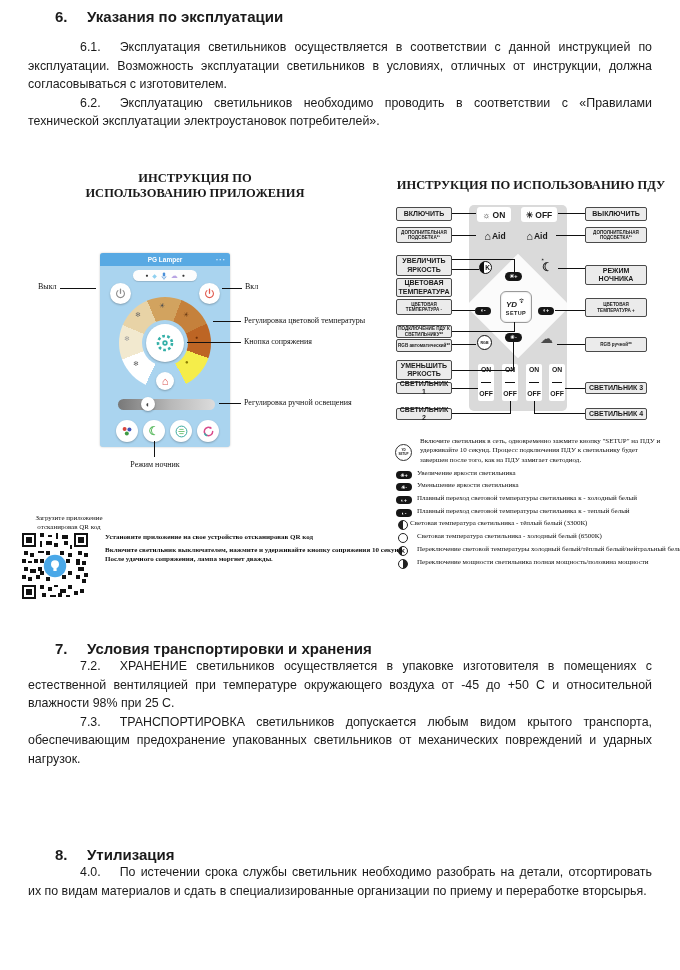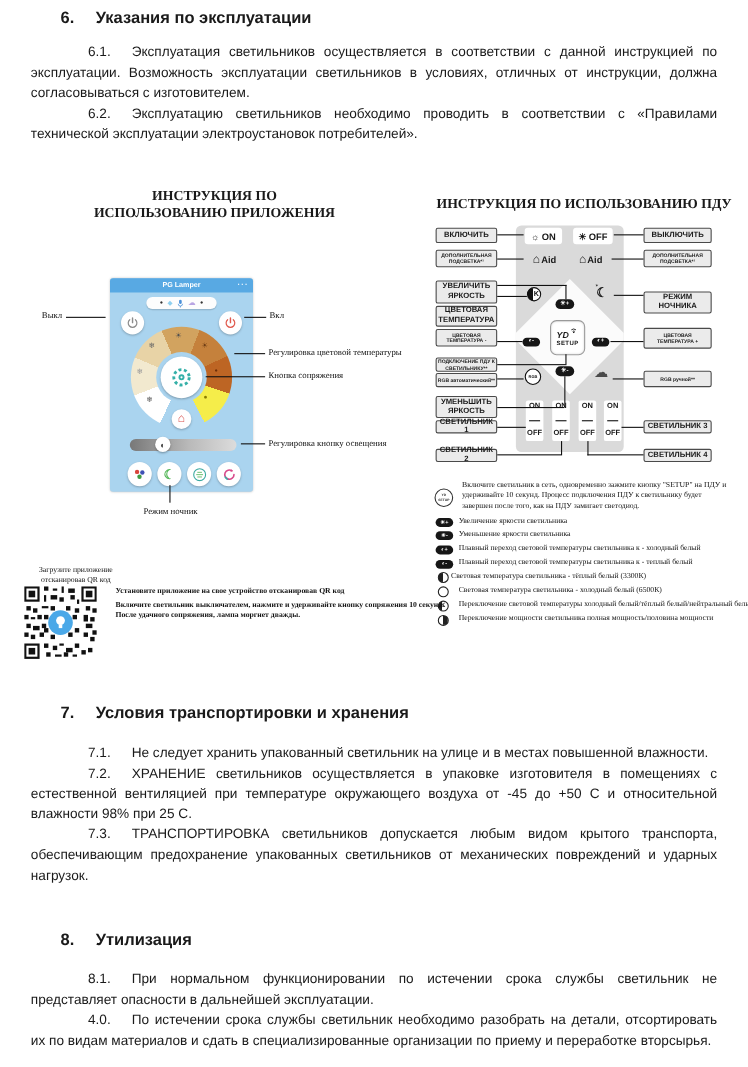--- a/index.html
+++ b/index.html
@@ -148,21 +148,21 @@
   </div>
 
   <div class="ann" style="left:38px;top:117px">Выкл</div>
   <div class="line" style="left:60px;top:123px;width:36px"></div>
   <div class="ann" style="left:245px;top:117px">Вкл</div>
   <div class="line" style="left:222px;top:123px;width:20px"></div>
   <div class="ann" style="left:244px;top:151px">Регулировка цветовой температуры</div>
   <div class="line" style="left:213px;top:156px;width:28px"></div>
   <div class="ann" style="left:244px;top:172px">Кнопка сопряжения</div>
   <div class="line" style="left:187px;top:177px;width:54px"></div>
-  <div class="ann" style="left:244px;top:233px">Регулировка кнопку освещения</div>
+  <div class="ann" style="left:244px;top:233px">Регулировка ручной освещения</div>
   <div class="line" style="left:219px;top:238px;width:22px"></div>
   <div class="ann" style="left:122px;top:295px;width:66px;text-align:center">Режим ночник</div>
   <div class="vline" style="left:154px;top:276px;height:16px"></div>
 
   <div class="remote">
     <div class="diamond"></div>
     <div class="rbtn" style="left:8px;top:2px;width:34px;height:15px">
         <span>☼</span>
         <span>ON</span>
       </div>
@@ -369,22 +369,20 @@
     <circle cx="16.5" cy="16.5" r="5.6" fill="#4aa8e8"></circle>
     <circle cx="16.5" cy="15.6" r="2" fill="#fff"></circle>
       <rect x="15.7" y="17.4" width="1.6" height="1.6" fill="#fff"></rect>
   </svg>
   <div class="note" style="left:105px;top:368px;width:340px;font-weight:bold">Установите приложение на свое устройство отсканировав QR код</div>
   <div class="note" style="left:105px;top:381px;width:300px;font-weight:bold">Включите светильник выключателем, нажмите и удерживайте кнопку сопряжения 10 секунд. После удачного сопряжения, лампа моргнет дважды.</div>
 </div>
 
 <div class="sec-block" style="top:640px">
   <h2 class="sec"><span class="hnum">7.</span><span>Условия транспортировки и хранения</span></h2>
-  <p class="body-p" style="margin-top:18px"><span class="pnum">7.1.</span><span>Не следует хранить упакованный светильник на улице и в местах повышенной влажности.</span></p>
   <p class="body-p"><span class="pnum">7.2.</span><span>ХРАНЕНИЕ светильников осуществляется в упаковке изготовителя в помещениях с естественной вентиляцией при температуре окружающего воздуха от -45 до +50 С и относительной влажности 98% при 25 С.</span></p>
   <p class="body-p"><span class="pnum">7.3.</span><span>ТРАНСПОРТИРОВКА светильников допускается любым видом крытого транспорта, обеспечивающим предохранение упакованных светильников от механических повреждений и ударных нагрузок.</span></p>
 </div>
 
 <div class="sec-block" style="top:846px">
   <h2 class="sec"><span class="hnum">8.</span><span>Утилизация</span></h2>
-  <p class="body-p" style="margin-top:18px"><span class="pnum">8.1.</span><span>При нормальном функционировании по истечении срока службы светильник не представляет опасности в дальнейшей эксплуатации.</span></p>
   <p class="body-p"><span class="pnum">4.0.</span><span>По истечении срока службы светильник необходимо разобрать на детали, отсортировать их по видам материалов и сдать в специализированные организации по приему и переработке вторсырья.</span></p>
 </div>
 
 </body></html>

